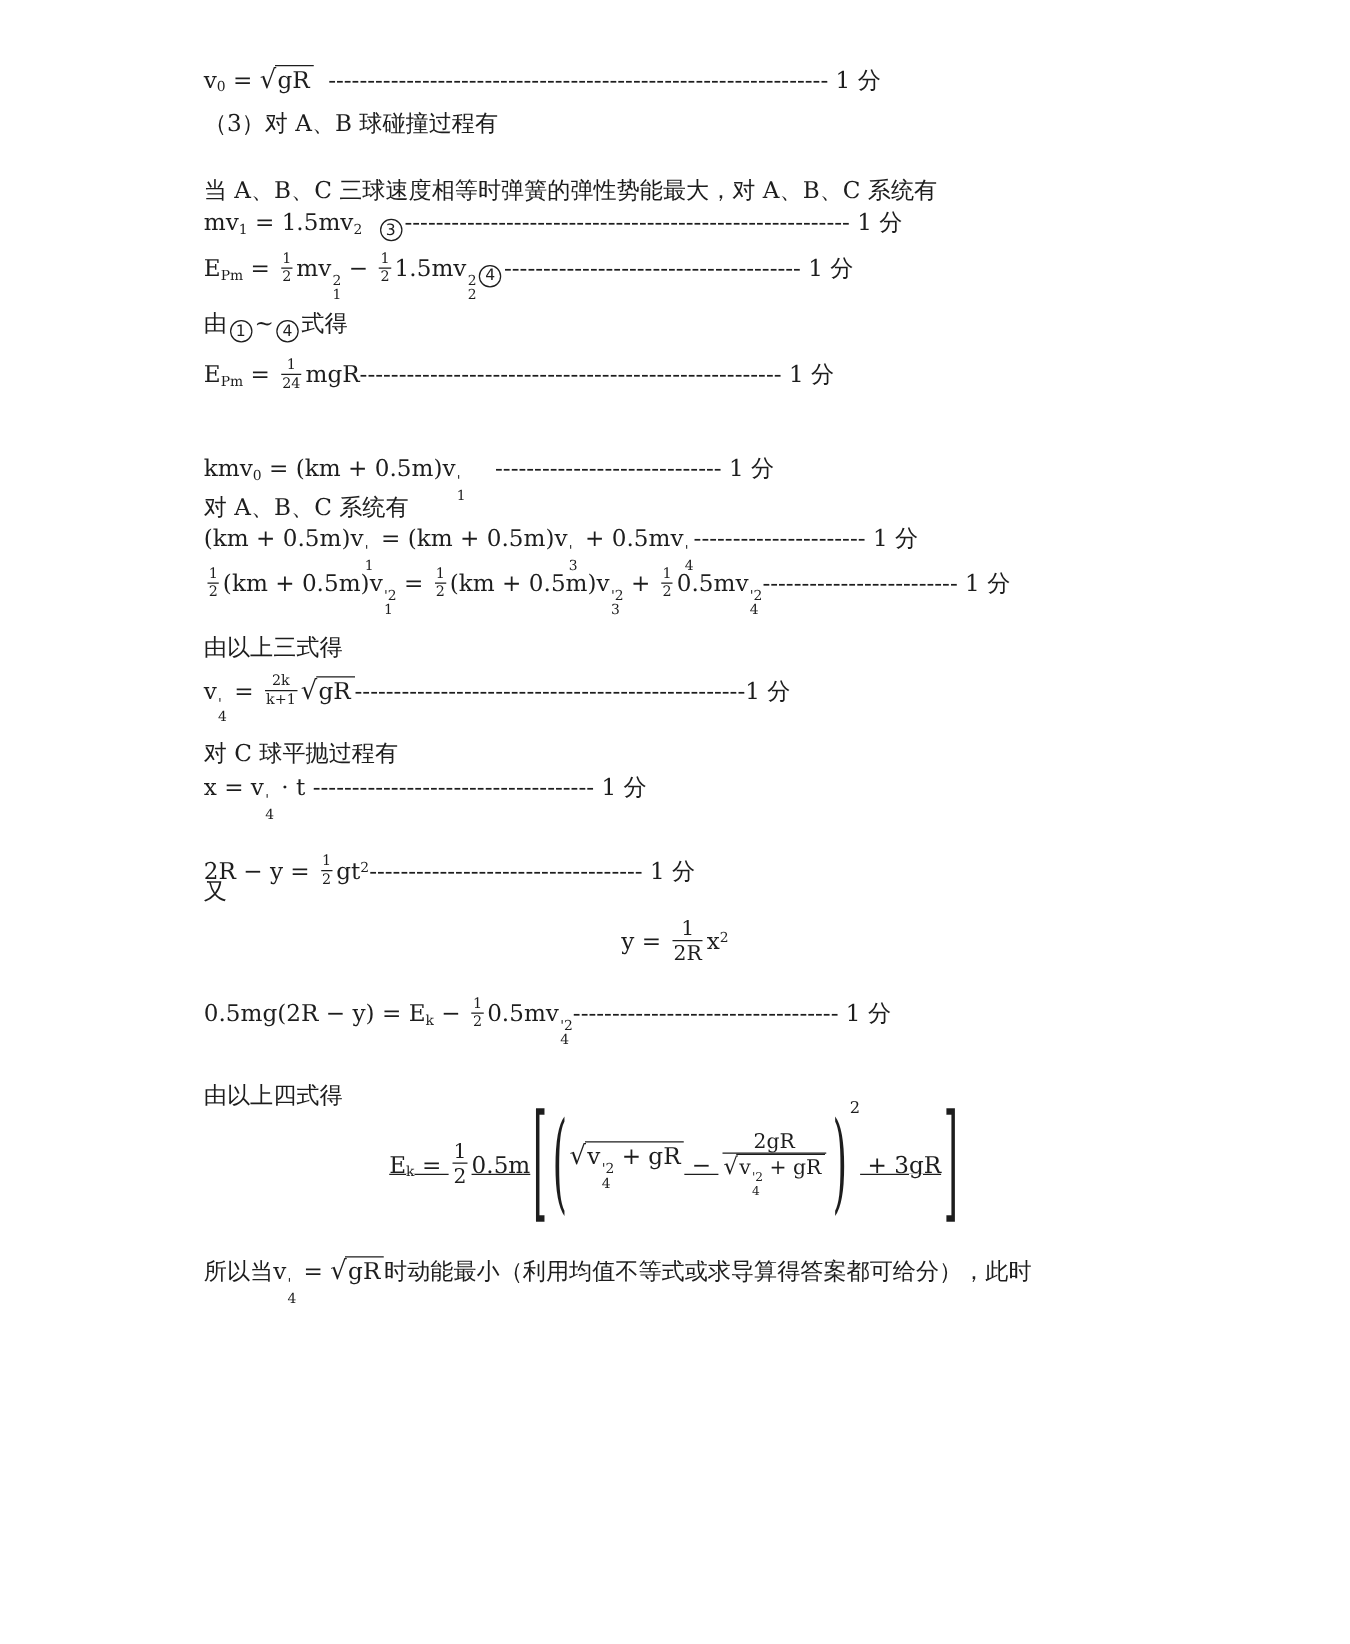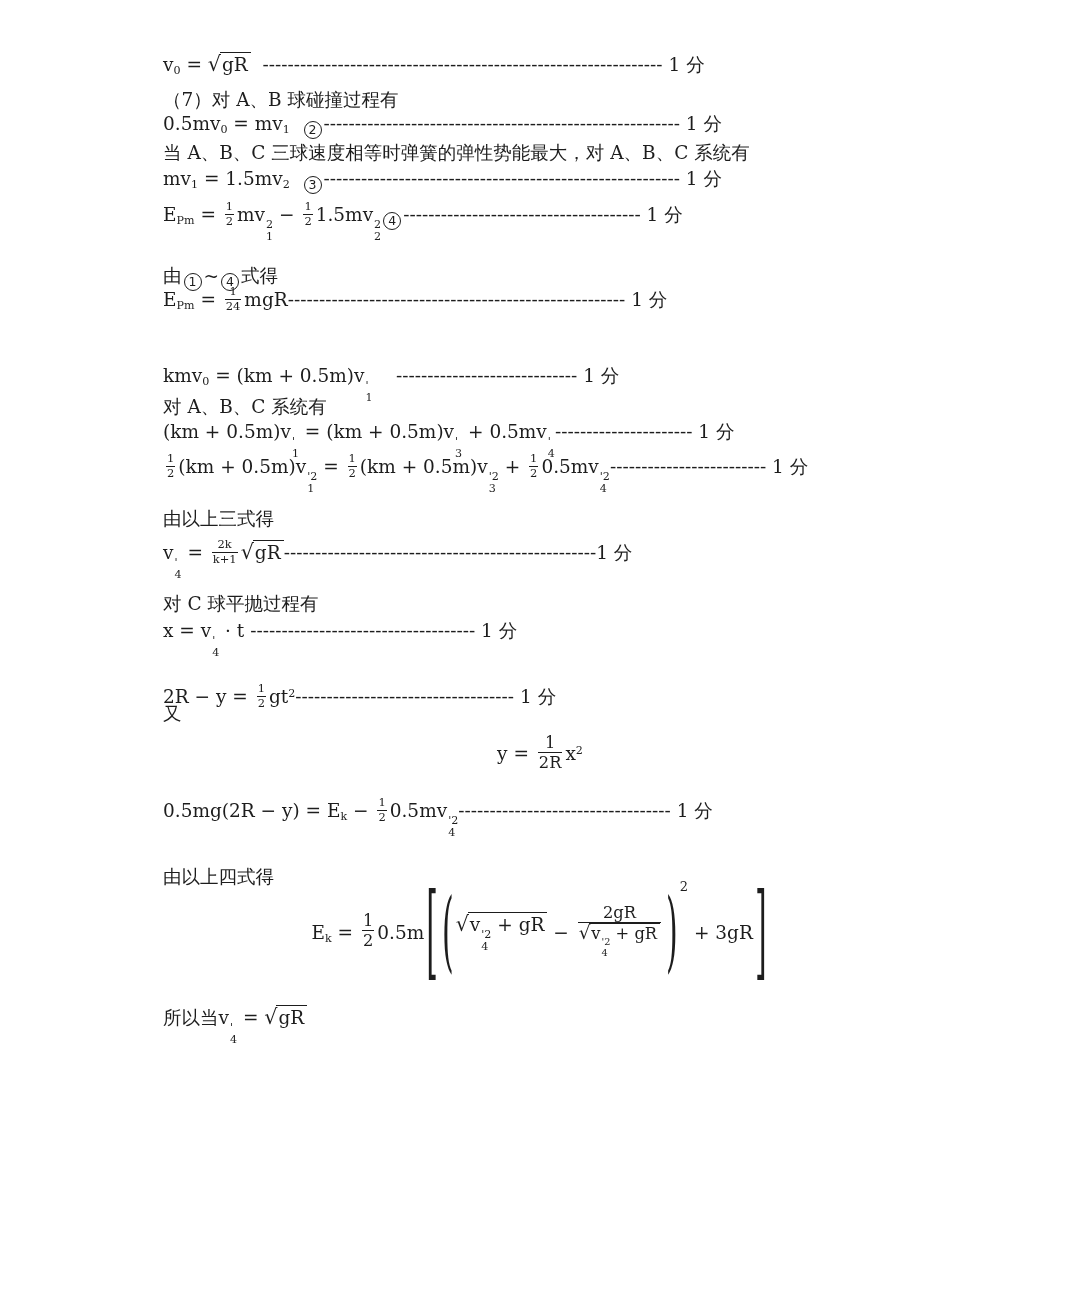--- a/index.html
+++ b/index.html
@@ -14,21 +14,21 @@
   .line{
     position:absolute;left:163px;
     font-size:18.5px;line-height:1.25;
     white-space:pre;
   }
   .line.center{left:0;width:100%;text-align:center;}
   .line.flexc{
     left:0;width:100%;display:flex;justify-content:center;
     align-items:center;white-space:pre;
   }
-  .grp{display:inline-block;white-space:pre;}
+  .grp{display:inline-block;white-space:pre;text-decoration:underline;}
   sub.sb{font-size:0.6em;vertical-align:-0.28em;line-height:1;}
   sup.sp{font-size:0.6em;vertical-align:0.5em;line-height:1;}
   .ss{
     display:inline-flex;flex-direction:column;align-items:flex-start;
     font-size:0.6em;line-height:1.05;vertical-align:-0.62em;margin-left:1px;
   }
   .ss .ss-t{min-height:1em;}
   .frac{
     display:inline-flex;flex-direction:column;align-items:center;
     vertical-align:middle;font-size:0.62em;line-height:1.18;
@@ -48,21 +48,21 @@
   .dash{letter-spacing:0;}
   .bigd{display:inline-block;font-size:30px;line-height:1;margin:0 2px;}
   .bigsup{align-self:flex-start;font-size:13px;transform:translateY(-26px);}
   
   #ln-eq-v0{top:52px;}
   #ln-txt-part2{top:88px;}
   #ln-eq-collision{top:112px;}
   #ln-txt-equal-speed{top:141px;text-align:right;}
   #ln-eq-momentum-3{top:167px;}
   #ln-eq-epm-def{top:202px;}
-  #ln-txt-from-1-4{top:264px;}
+  #ln-txt-from-1-4{top:248px;}
   #ln-eq-epm-result{top:287px;}
   #ln-txt-part3{top:337px;}
   #ln-eq-km-momentum{top:364px;}
   #ln-txt-abc-system{top:395px;}
   #ln-eq-abc-momentum{top:420px;}
   #ln-eq-abc-energy{top:454px;}
   #ln-txt-from-three{top:507px;}
   #ln-eq-v4{top:540px;}
   #ln-txt-projectile{top:592px;}
   #ln-eq-x{top:619px;}
@@ -73,35 +73,34 @@
   #ln-txt-from-four{top:846px;margin-top:19px;}
   #ln-eq-ek{top:905px;}
   #ln-txt-conclusion{top:1005px;}
   #ln-eq-k1{top:1046px;}
 </style>
 </head>
 <body style="background: rgb(255, 255, 255); color: rgb(29, 29, 29);">
 
 <div class="doc" id="doc">
     <div class="line" id="ln-eq-v0"><span class="t">v</span><sub class="sb">0</sub><span class="t"> = </span><span class="sqrt"><span class="rad">√</span><span class="sq-c"><span class="t">gR</span></span></span><span class="t">  </span><span class="dash">----------------------------------------------------------------</span><span class="t"> 1 分</span></div>
-    <div class="line" id="ln-txt-part2"><span class="t">（7）对 A、B 球碰撞过程有</span></div>
-    <div class="line" id="ln-eq-collision"><span class="t">0.5mv</span><sub class="sb">0</sub><span class="t"> = mv</span><sub class="sb">1</sub><span class="t">  </span><span class="circ">2</span><span class="dash">---------------------------------------------------------</span><span class="t"> 1 分</span></div>
+    <div class="line" id="ln-txt-part2"><span class="t">（3）对 A、B 球碰撞过程有</span></div>
     <div class="line" id="ln-txt-equal-speed"><span class="t">当 A、B、C 三球速度相等时弹簧的弹性势能最大，对 A、B、C 系统有</span></div>
     <div class="line" id="ln-eq-momentum-3"><span class="t">mv</span><sub class="sb">1</sub><span class="t"> = 1.5mv</span><sub class="sb">2</sub><span class="t">  </span><span class="circ">3</span><span class="dash">---------------------------------------------------------</span><span class="t"> 1 分</span></div>
     <div class="line" id="ln-eq-epm-def"><span class="t">E</span><sub class="sb">Pm</sub><span class="t"> = </span><span class="frac"><span class="fr-n"><span class="t">1</span></span><span class="fr-d"><span class="t">2</span></span></span><span class="t">mv</span><span class="ss"><span class="ss-t">2</span><span class="ss-b">1</span></span><span class="t"> − </span><span class="frac"><span class="fr-n"><span class="t">1</span></span><span class="fr-d"><span class="t">2</span></span></span><span class="t">1.5mv</span><span class="ss"><span class="ss-t">2</span><span class="ss-b">2</span></span><span class="circ">4</span><span class="dash">--------------------------------------</span><span class="t"> 1 分</span></div>
     <div class="line" id="ln-txt-from-1-4"><span class="t">由</span><span class="circ">1</span><span class="t">~</span><span class="circ">4</span><span class="t">式得</span></div>
     <div class="line" id="ln-eq-epm-result"><span class="t">E</span><sub class="sb">Pm</sub><span class="t"> = </span><span class="frac"><span class="fr-n"><span class="t">1</span></span><span class="fr-d"><span class="t">24</span></span></span><span class="t">mgR</span><span class="dash">------------------------------------------------------</span><span class="t"> 1 分</span></div>
     <div class="line" id="ln-eq-km-momentum"><span class="t">kmv</span><sub class="sb">0</sub><span class="t"> = (km + 0.5m)v</span><span class="ss"><span class="ss-t">'</span><span class="ss-b">1</span></span><span class="t">    </span><span class="dash">-----------------------------</span><span class="t"> 1 分</span></div>
     <div class="line" id="ln-txt-abc-system"><span class="t">对 A、B、C 系统有</span></div>
     <div class="line" id="ln-eq-abc-momentum"><span class="t">(km + 0.5m)v</span><span class="ss"><span class="ss-t">'</span><span class="ss-b">1</span></span><span class="t"> = (km + 0.5m)v</span><span class="ss"><span class="ss-t">'</span><span class="ss-b">3</span></span><span class="t"> + 0.5mv</span><span class="ss"><span class="ss-t">'</span><span class="ss-b">4</span></span><span class="dash">----------------------</span><span class="t"> 1 分</span></div>
     <div class="line" id="ln-eq-abc-energy"><span class="frac"><span class="fr-n"><span class="t">1</span></span><span class="fr-d"><span class="t">2</span></span></span><span class="t">(km + 0.5m)v</span><span class="ss"><span class="ss-t">'2</span><span class="ss-b">1</span></span><span class="t"> = </span><span class="frac"><span class="fr-n"><span class="t">1</span></span><span class="fr-d"><span class="t">2</span></span></span><span class="t">(km + 0.5m)v</span><span class="ss"><span class="ss-t">'2</span><span class="ss-b">3</span></span><span class="t"> + </span><span class="frac"><span class="fr-n"><span class="t">1</span></span><span class="fr-d"><span class="t">2</span></span></span><span class="t">0.5mv</span><span class="ss"><span class="ss-t">'2</span><span class="ss-b">4</span></span><span class="dash">-------------------------</span><span class="t"> 1 分</span></div>
     <div class="line" id="ln-txt-from-three"><span class="t">由以上三式得</span></div>
     <div class="line" id="ln-eq-v4"><span class="t">v</span><span class="ss"><span class="ss-t">'</span><span class="ss-b">4</span></span><span class="t"> = </span><span class="frac"><span class="fr-n"><span class="t">2k</span></span><span class="fr-d"><span class="t">k+1</span></span></span><span class="sqrt"><span class="rad">√</span><span class="sq-c"><span class="t">gR</span></span></span><span class="dash">--------------------------------------------------</span><span class="t">1 分</span></div>
     <div class="line" id="ln-txt-projectile"><span class="t">对 C 球平抛过程有</span></div>
     <div class="line" id="ln-eq-x"><span class="t">x = v</span><span class="ss"><span class="ss-t">'</span><span class="ss-b">4</span></span><span class="t"> · t </span><span class="dash">------------------------------------</span><span class="t"> 1 分</span></div>
     <div class="line" id="ln-eq-y"><span class="t">2R − y = </span><span class="frac"><span class="fr-n"><span class="t">1</span></span><span class="fr-d"><span class="t">2</span></span></span><span class="t">gt</span><sup class="sp">2</sup><span class="dash">-----------------------------------</span><span class="t"> 1 分</span></div>
     <div class="line" id="ln-txt-also"><span class="t">又</span></div>
     <div class="line center" id="ln-eq-parabola"><span class="t">y = </span><span class="frac big"><span class="fr-n"><span class="t">1</span></span><span class="fr-d"><span class="t">2R</span></span></span><span class="t">x</span><sup class="sp">2</sup></div>
     <div class="line" id="ln-eq-energy-c"><span class="t">0.5mg(2R − y) = E</span><sub class="sb">k</sub><span class="t"> − </span><span class="frac"><span class="fr-n"><span class="t">1</span></span><span class="fr-d"><span class="t">2</span></span></span><span class="t">0.5mv</span><span class="ss"><span class="ss-t">'2</span><span class="ss-b">4</span></span><span class="dash">----------------------------------</span><span class="t"> 1 分</span></div>
     <div class="line" id="ln-txt-from-four"><span class="t">由以上四式得</span></div>
     <div class="line flexc" id="ln-eq-ek"><span class="grp"><span class="t">E</span><sub class="sb">k</sub><span class="t"> = </span></span><span class="frac big"><span class="fr-n"><span class="t">1</span></span><span class="fr-d"><span class="t">2</span></span></span><span class="grp"><span class="t">0.5m</span></span><span class="bigd" style="transform: scaleY(3.4);">[</span><span class="bigd" style="transform: scaleY(2.9);">(</span><span class="sqrt"><span class="rad">√</span><span class="sq-c"><span class="t">v</span><span class="ss"><span class="ss-t">'2</span><span class="ss-b">4</span></span><span class="t"> + gR</span></span></span><span class="grp"><span class="t"> − </span></span><span class="frac big"><span class="fr-n"><span class="t">2gR</span></span><span class="fr-d"><span class="sqrt"><span class="rad">√</span><span class="sq-c"><span class="t">v</span><span class="ss"><span class="ss-t">'2</span><span class="ss-b">4</span></span><span class="t"> + gR</span></span></span></span></span><span class="bigd" style="transform: scaleY(2.9);">)</span><span class="bigsup">2</span><span class="grp"><span class="t"> + 3gR</span></span><span class="bigd" style="transform: scaleY(3.4);">]</span></div>
-    <div class="line" id="ln-txt-conclusion"><span class="t">所以当v</span><span class="ss"><span class="ss-t">'</span><span class="ss-b">4</span></span><span class="t"> = </span><span class="sqrt"><span class="rad">√</span><span class="sq-c"><span class="t">gR</span></span></span></div>
+    <div class="line" id="ln-txt-conclusion"><span class="t">所以当v</span><span class="ss"><span class="ss-t">'</span><span class="ss-b">4</span></span><span class="t"> = </span><span class="sqrt"><span class="rad">√</span><span class="sq-c"><span class="t">gR</span></span></span><span class="t">时动能最小（利用均值不等式或求导算得答案都可给分），此时</span></div>
   </div>
 
 </body></html>

